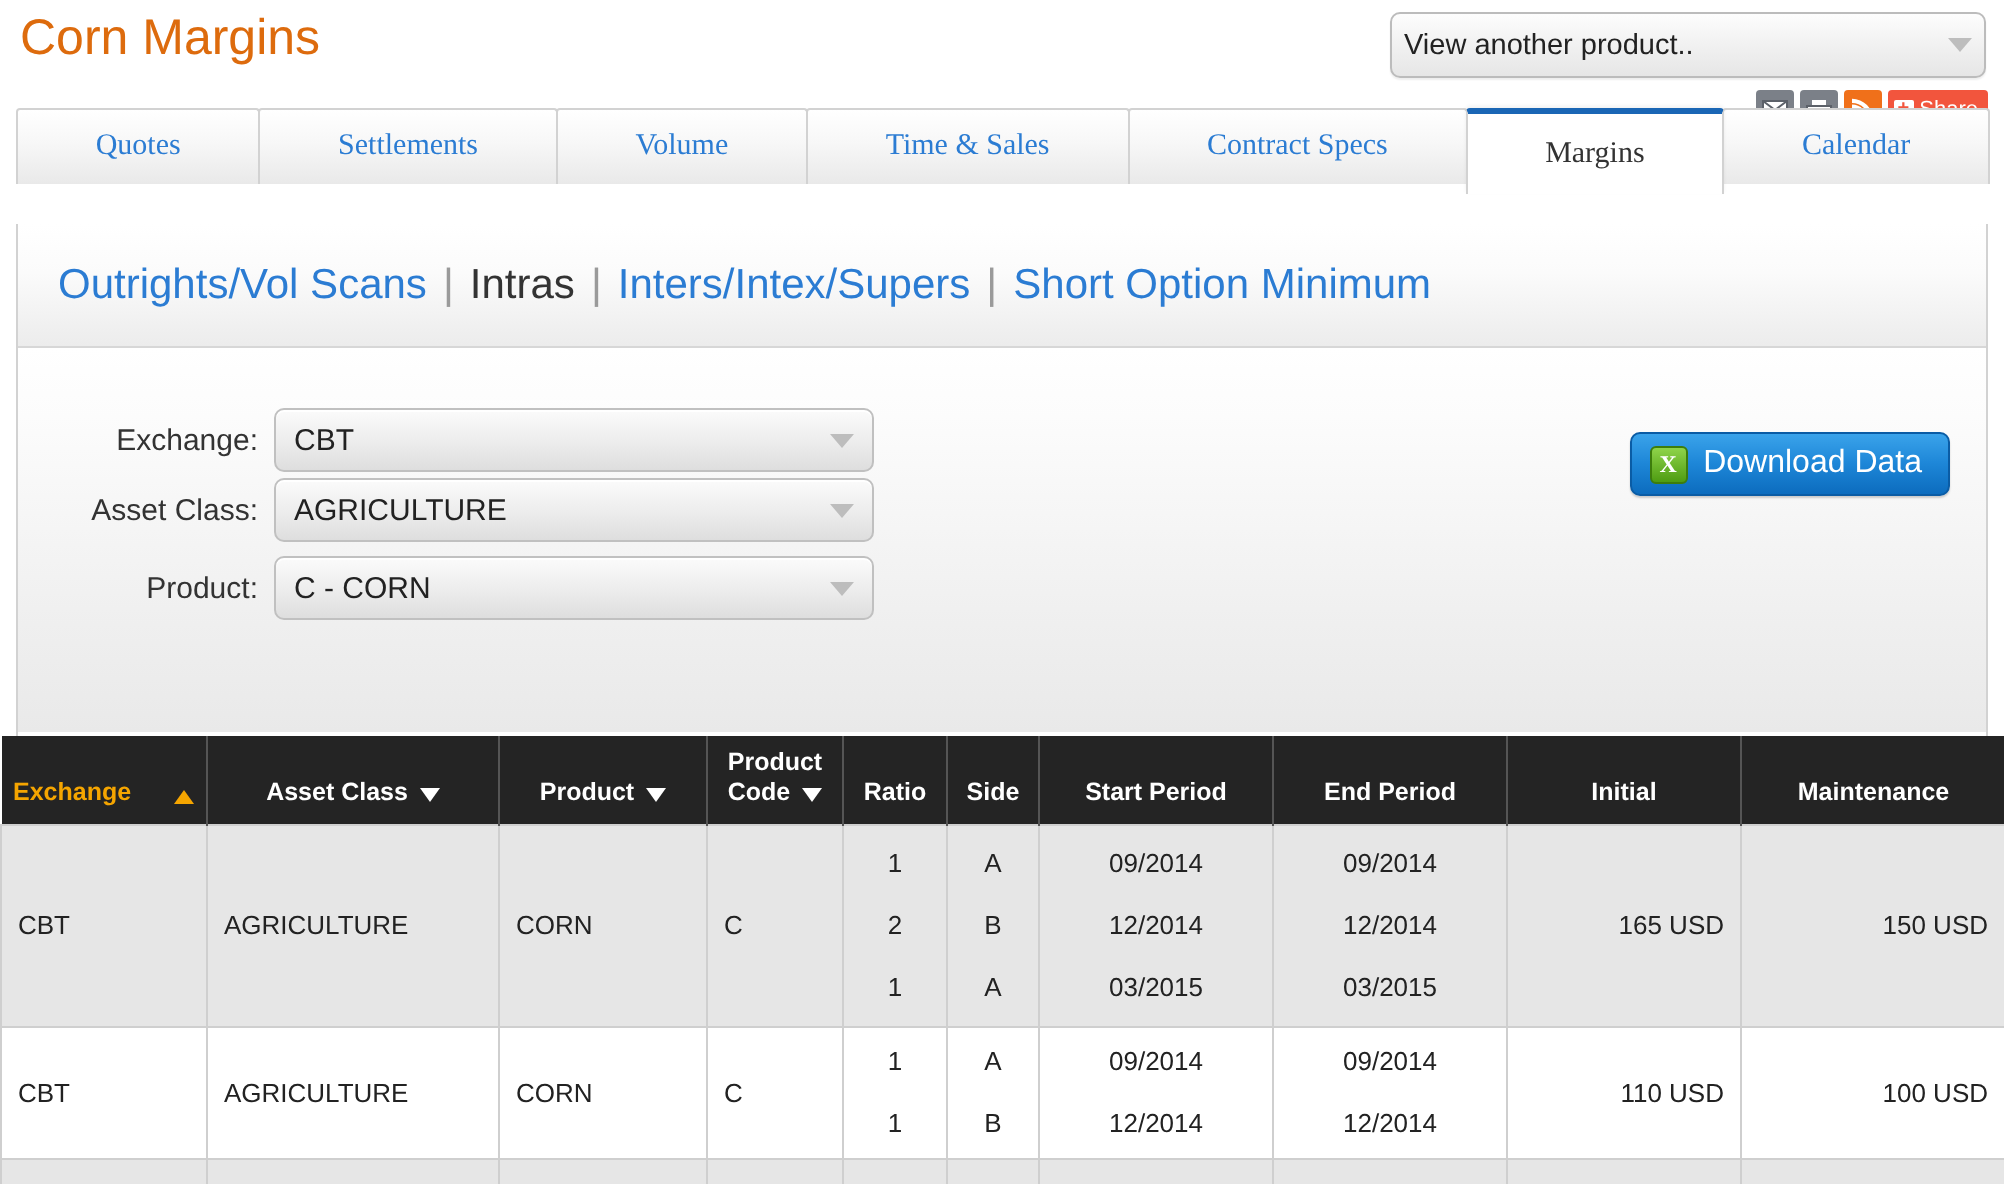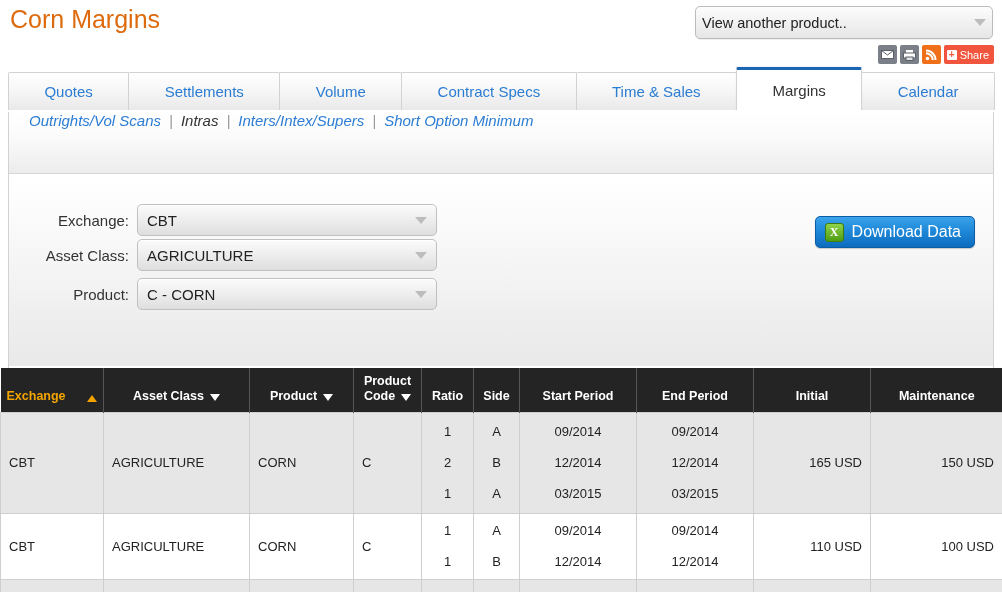--- a/index.html
+++ b/index.html
@@ -62,23 +62,23 @@
     padding: 0 5px 0 3px; cursor: pointer;
   }
   .plus-box {
     width: 10px; height: 10px; background: #fff; color: #f2553d;
     font-size: 10px; line-height: 9px; text-align: center; font-weight: bold;
     border-radius: 1px;
   }
 
   
   .tabbar {
-    position: absolute; left: 8px; top: 70px;
+    position: absolute; left: 8px; top: 54px;
     width: 986px; height: 40px;
-    display: flex; align-items: flex-end;
+    display: flex; align-items: flex-start; font-family: Liberation Serif, serif;
   }
   .tab {
     flex: 1 1 auto; height: 38px;
     border: 1px solid #d2d2d2; border-bottom: none;
     background: linear-gradient(to bottom, #ffffff 0%, #f7f7f7 45%, #e9e9e9 100%);
     display: flex; align-items: center; justify-content: center;
     font-size: 15px; color: #2b7cd3;
     margin-right: -1px; cursor: pointer;
     border-radius: 2px 2px 0 0;
   }
@@ -96,24 +96,23 @@
     position: absolute; left: 8px; top: 112px;
     width: 986px; height: 472px;
     border: 1px solid #d2d2d2; border-top: none;
     background: #fff;
   }
 
   .subnav {
     height: 62px;
     background: linear-gradient(to bottom, #ffffff 0%, #fbfbfb 40%, #ececec 100%);
     border-bottom: 1px solid #d7d7d7;
-    display: flex; align-items: flex-start;
+    display: flex; align-items: center;
     padding-left: 20px;
-    font-size: 15px;
-    font-style: italic;
+    font-size: 21px;
   }
   .subnav a { color: #2b7cd3; text-decoration: none; cursor: pointer; white-space: nowrap;}
   .subnav a.current { color: #333; cursor: default; }
   .subnav .sep { color: #9a9a9a; margin: 0 8px; }
 
   
   .filters {
     position: relative; height: 192px;
     background: linear-gradient(to bottom, #ffffff 0%, #fcfcfc 18%, #efefef 72%, #e9e9e9 100%);
   }
@@ -241,24 +240,24 @@
     <div class="tab">
         <span>Quotes</span>
       </div>
     <div class="tab">
         <span>Settlements</span>
       </div>
     <div class="tab">
         <span>Volume</span>
       </div>
     <div class="tab">
+        <span>Time &amp; Sales</span>
+      </div>
+    <div class="tab">
         <span>Contract Specs</span>
-      </div>
-    <div class="tab">
-        <span>Time &amp; Sales</span>
       </div>
     <div class="tab active">
         <span>Margins</span>
       </div>
     <div class="tab">
         <span>Calendar</span>
       </div>
   </div>
 
   <div class="panel">

